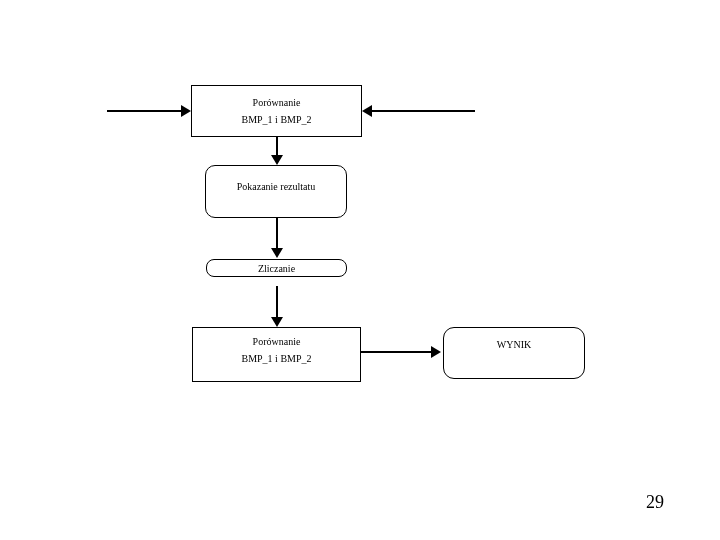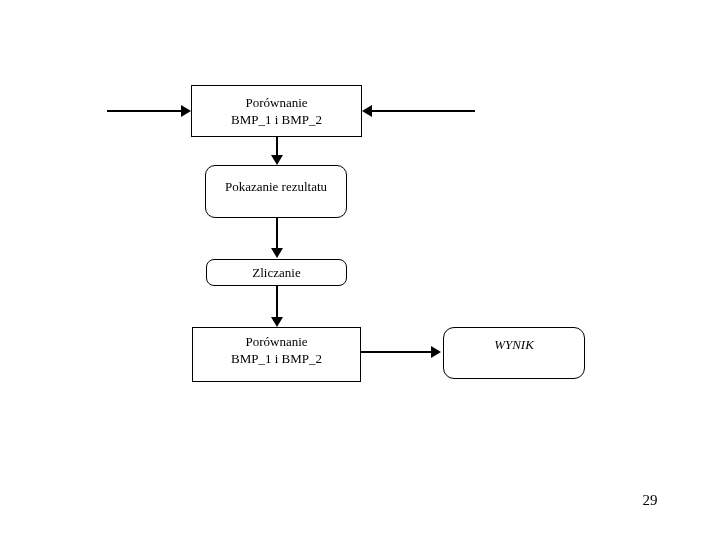--- a/index.html
+++ b/index.html
@@ -15,53 +15,52 @@
     background: #ffffff;
     overflow: hidden;
   }
   
   .node {
     position: absolute;
     box-sizing: border-box;
     border: 1px solid #000000;
     background: #ffffff;
     color: #000000;
-    font-size: 13px;
+    font-size: 10px;
     line-height: 17px;
     text-align: center;
   }
   .node .label {
     display: block;
     white-space: pre-line;
   }
   .node-rect { border-radius: 0; }
   .node-rounded { border-radius: 10px; }
 
   #node-compare-top {
     left: 191px; top: 85px; width: 171px; height: 52px;
     display: flex; align-items: center; justify-content: center;
   }
   #node-show-result {
     left: 205px; top: 165px; width: 142px; height: 53px;
     padding-top: 12px;
   }
   #node-counting {
-    left: 206px; top: 259px; width: 141px; height: 27px;
+    left: 206px; top: 259px; width: 141px; height: 18px;
     border-radius: 8px;
     display: flex; align-items: center; justify-content: center;
   }
   #node-compare-bottom {
     left: 192px; top: 327px; width: 169px; height: 55px;
     padding-top: 5px;
   }
   #node-result {
     left: 443px; top: 327px; width: 142px; height: 52px;
     border-radius: 11px;
     padding-top: 8px;
-    font-style: italic;
   }
 
   
   .edge-line {
     position: absolute;
     background: #000000;
   }
   .edge-head {
     position: absolute;
     width: 0; height: 0;
@@ -81,22 +80,22 @@
     border-right: 6px solid transparent;
     border-top: 10px solid #000000;
   }
 
   
   .page-number {
     position: absolute;
     left: 636px; top: 492px;
     width: 28px;
     color: #000000;
-    font-size: 15px;
-    text-align: center;
+    font-size: 18px;
+    text-align: right;
   }
 </style>
 </head>
 <body>
 
 <div class="slide">
 
   <div>
     <div class="edge-line" style="left:107px; top:110px; width:75px; height:2px;"></div>
     <div class="edge-head head-right" style="left:181px; top:105px;"></div>

